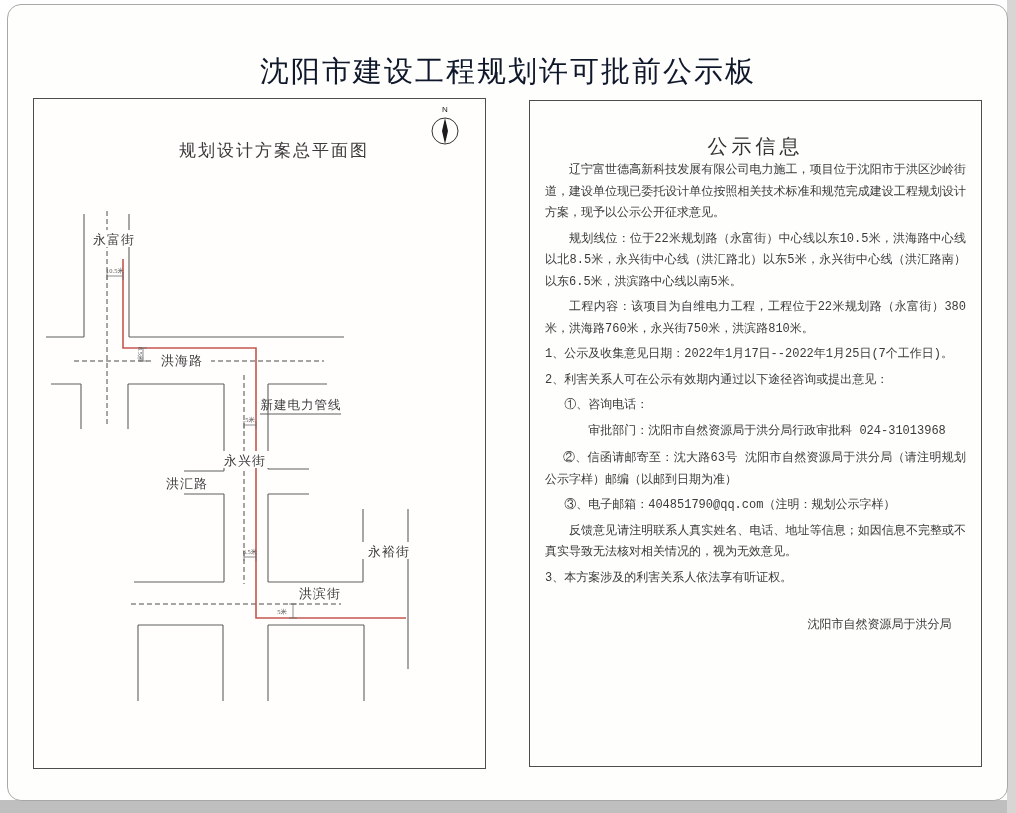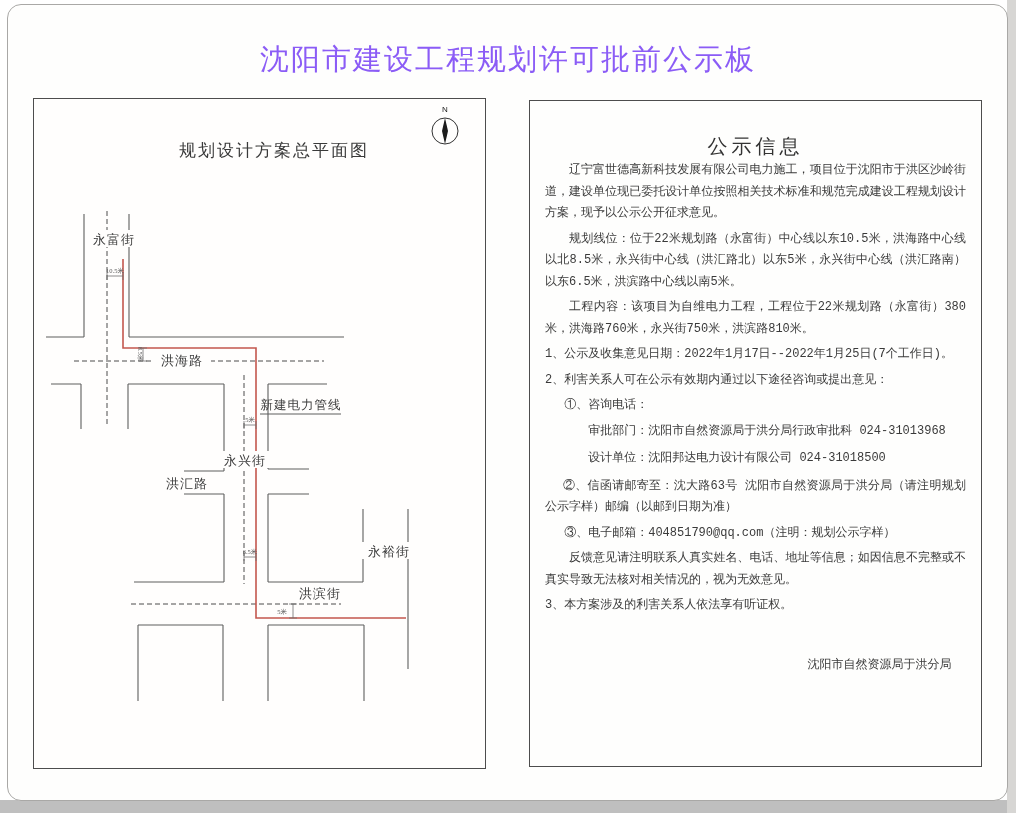--- a/index.html
+++ b/index.html
@@ -2,22 +2,22 @@
 <html><head>
 <meta charset="utf-8">
 <style>
   html,body{margin:0;padding:0;background:#ffffff;}
   body{font-family:"Liberation Serif","DejaVu Serif",serif;}
   #stage{position:relative;width:1016px;height:813px;background:#ffffff;overflow:hidden;}
   .strip-bottom{position:absolute;left:0;top:800px;width:1016px;height:13px;background:#bfbfbf;}
   .strip-right{position:absolute;left:1007px;top:0;width:9px;height:813px;background:#d7d6d4;}
   #card{position:absolute;left:7px;top:4px;width:999px;height:795px;background:#fefefd;
         border:1px solid #a9a8a6;border-radius:14px;}
-  #main-title{position:absolute;left:0;top:40px;width:100%;text-align:center;
-        font-size:29px;letter-spacing:2px;color:#8b5cf6;font-weight:400;}
+  #main-title{position:absolute;left:0;top:52px;width:100%;text-align:center;
+        font-size:29px;letter-spacing:2px;color:#0f172a;font-weight:400;}
   
   #plan-panel{position:absolute;left:33px;top:98px;width:453px;height:671px;
         border:1.5px solid #4d4d4d;box-sizing:border-box;background:#fffefd;}
   #plan-panel svg{position:absolute;left:0;top:0;}
   .edge{stroke:#5f5f5f;stroke-width:1.1;fill:none;}
   .dash{stroke:#4d4d4d;stroke-width:1;fill:none;stroke-dasharray:5 3;}
   .pipe{stroke:#c4574e;stroke-width:1.6;fill:none;}
   .dim{stroke:#6f6f6f;stroke-width:0.8;fill:none;}
   .lblbg{fill:#fffefd;}
   .street-label{font-family:"Liberation Serif","DejaVu Serif",serif;font-size:13px;fill:#3c3c3c;
@@ -33,21 +33,21 @@
         border:1.5px solid #4d4d4d;box-sizing:border-box;background:#fefefd;
         padding:0 15px;color:#3a3a3a;}
   #notice-heading{margin-top:32px;text-align:center;
         font-size:20px;letter-spacing:4px;color:#333;}
   .np{font-size:12px;line-height:21.5px;margin:0 0 4px 0;text-align:justify;font-family:Liberation Mono, monospace;}
   .ind{text-indent:2em;}
   .ind15{text-indent:1.5em;}
   .lvl1{padding-left:1.6em;text-indent:0;}
   .lvl2{padding-left:3.6em;text-indent:0;margin-bottom:6px;}
   .nowrap{white-space:nowrap;}
-  .sig{text-align:right;padding-right:1.2em;margin-top:38px;margin-bottom:4px;}
+  .sig{text-align:right;padding-right:1.2em;margin-top:26px;margin-bottom:4px;}
   .dt{text-align:right;padding-right:3.2em;}
 </style>
 </head>
 <body>
 
 <div id="stage">
   <div class="strip-bottom"></div>
   <div class="strip-right"></div>
   <div id="card"></div>
 
@@ -119,20 +119,19 @@
 
   <div id="notice-panel">
     <div id="notice-heading">公示信息</div>
     <p class="np ind">辽宁富世德高新科技发展有限公司电力施工，项目位于沈阳市于洪区沙岭街道，建设单位现已委托设计单位按照相关技术标准和规范完成建设工程规划设计方案，现予以公示公开征求意见。</p>
     <p class="np ind">规划线位：位于22米规划路（永富街）中心线以东10.5米，洪海路中心线以北8.5米，永兴街中心线（洪汇路北）以东5米，永兴街中心线（洪汇路南）以东6.5米，洪滨路中心线以南5米。</p>
     <p class="np ind">工程内容：该项目为自维电力工程，工程位于22米规划路（永富街）380米，洪海路760米，永兴街750米，洪滨路810米。</p>
     <p class="np nowrap">1、公示及收集意见日期：2022年1月17日--2022年1月25日(7个工作日)。</p>
     <p class="np">2、利害关系人可在公示有效期内通过以下途径咨询或提出意见：</p>
     <p class="np lvl1">①、咨询电话：</p>
     <p class="np lvl2">审批部门：沈阳市自然资源局于洪分局行政审批科 024-31013968</p>
-    <p class="np lvl2">设计单位：沈阳邦达电力设计有限公司 024-31018500</p>
     <p class="np ind15">②、信函请邮寄至：沈大路63号 沈阳市自然资源局于洪分局（请注明规划公示字样）邮编（以邮到日期为准）</p>
     <p class="np lvl1">③、电子邮箱：404851790@qq.com（注明：规划公示字样）</p>
     <p class="np ind">反馈意见请注明联系人真实姓名、电话、地址等信息；如因信息不完整或不真实导致无法核对相关情况的，视为无效意见。</p>
     <p class="np">3、本方案涉及的利害关系人依法享有听证权。</p>
     <p class="np sig">沈阳市自然资源局于洪分局</p>
   </div>
 </div>
 
 </body></html>

